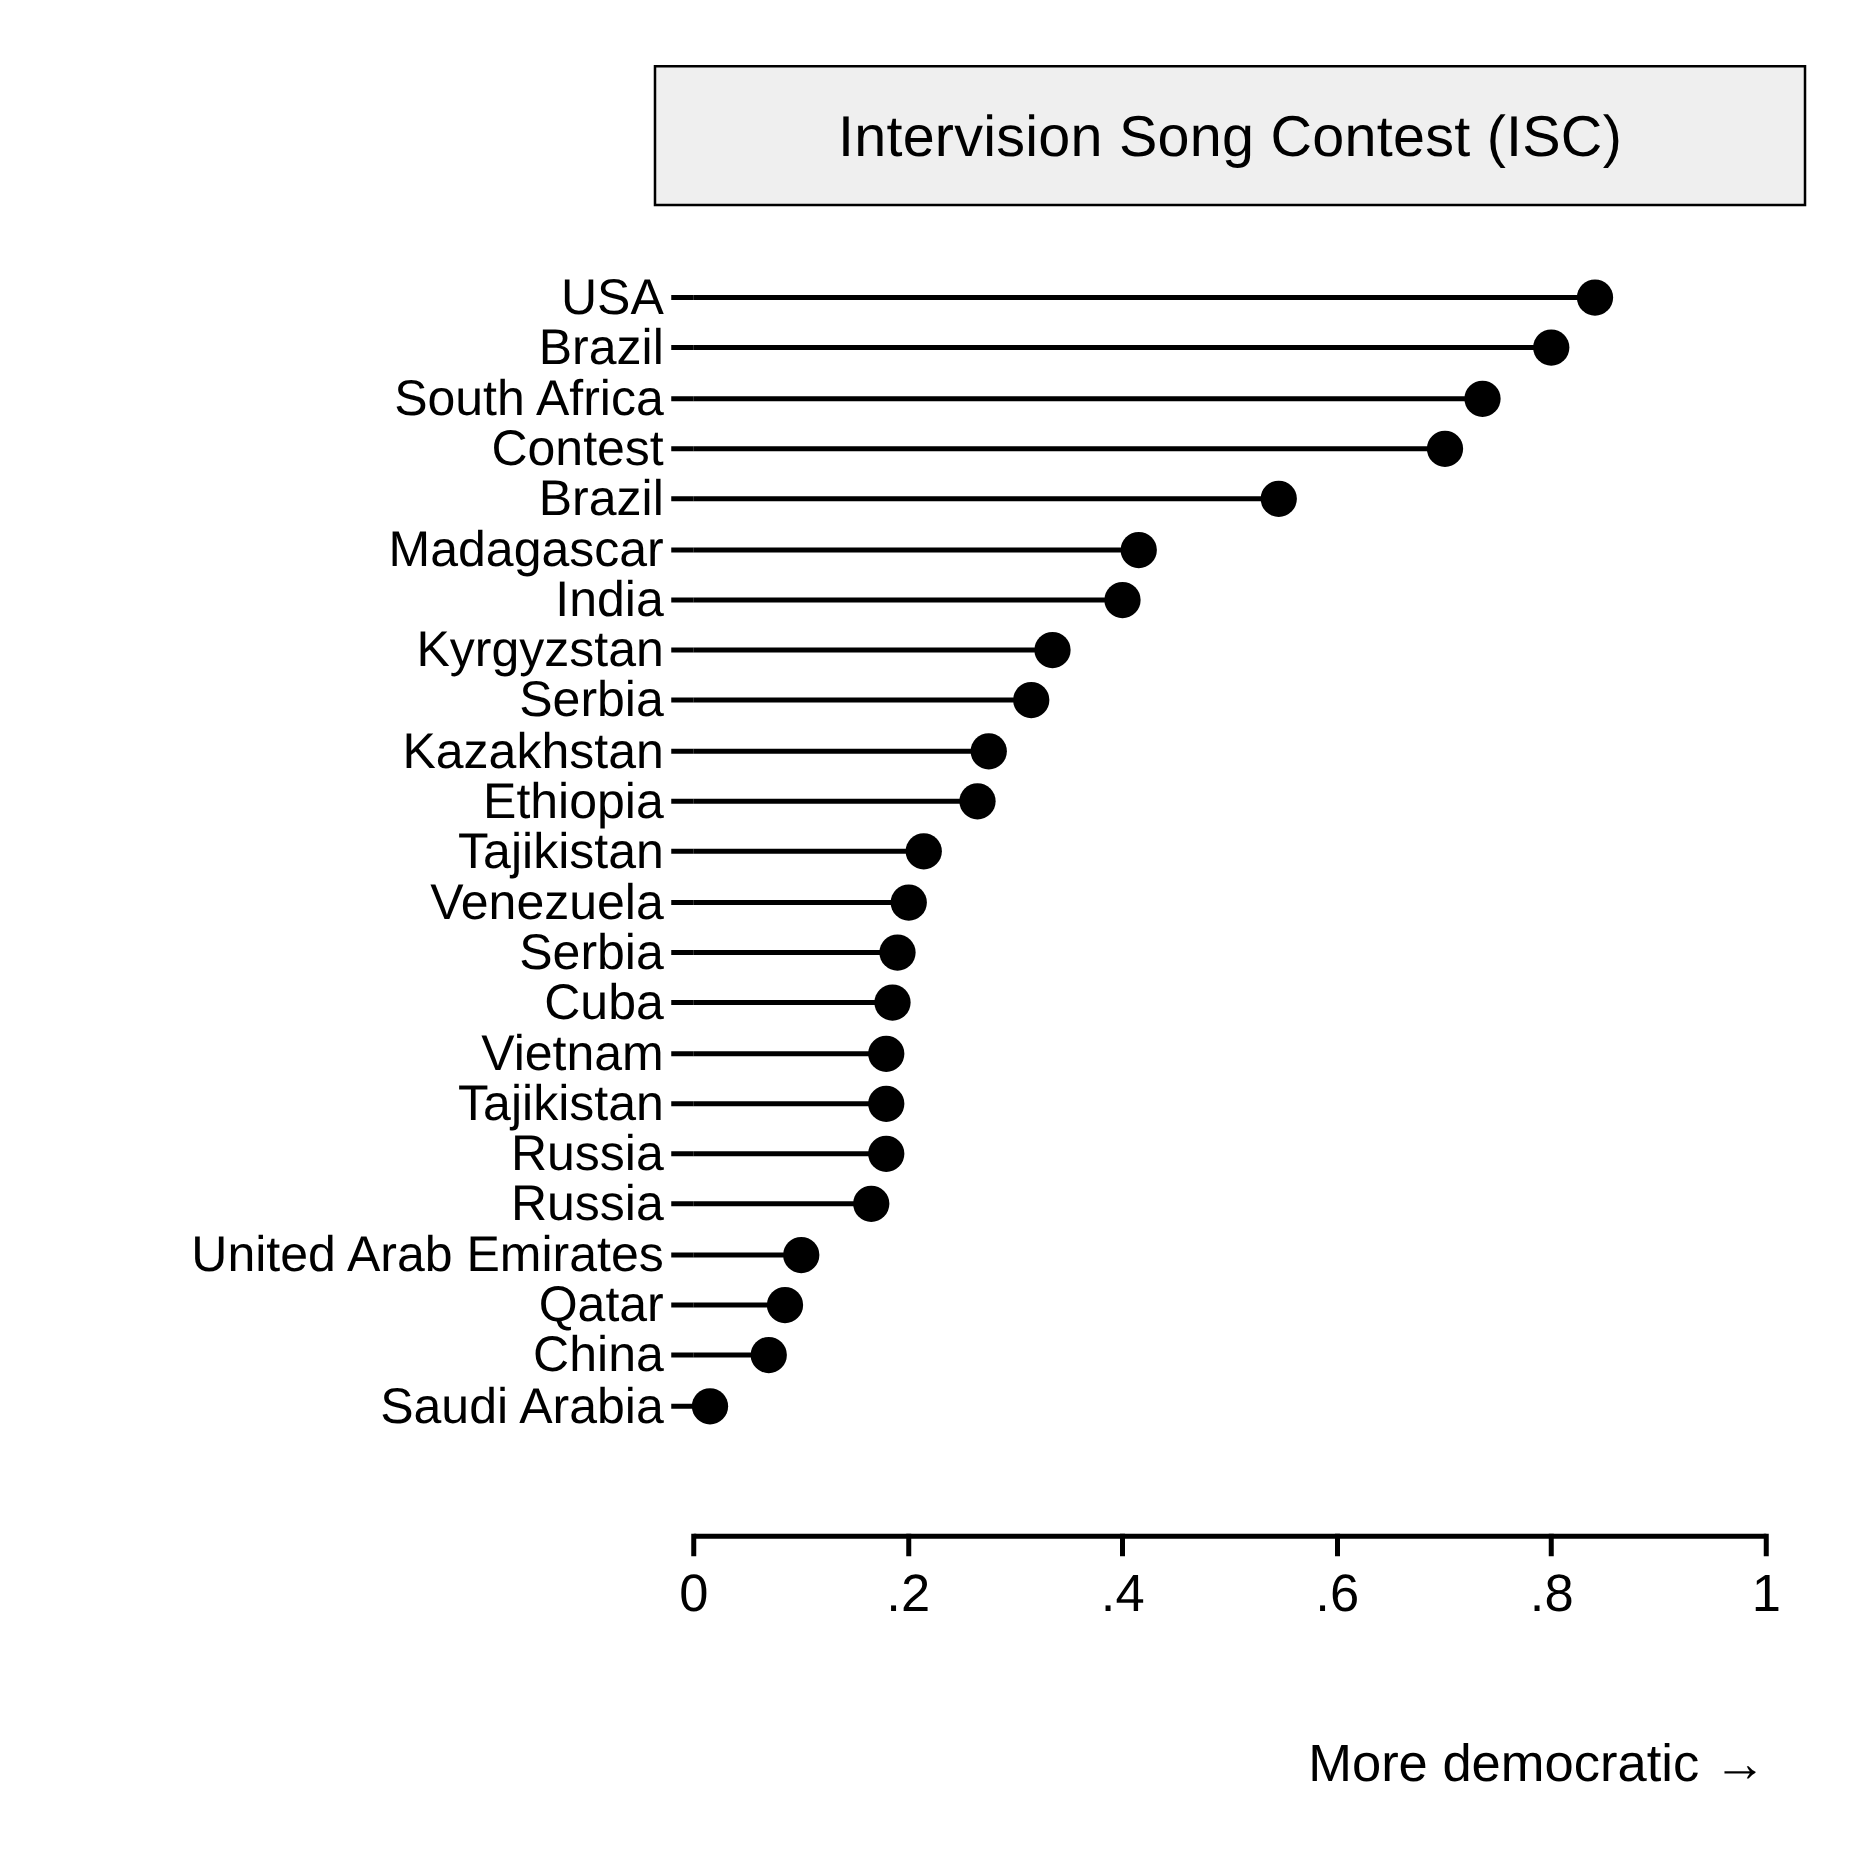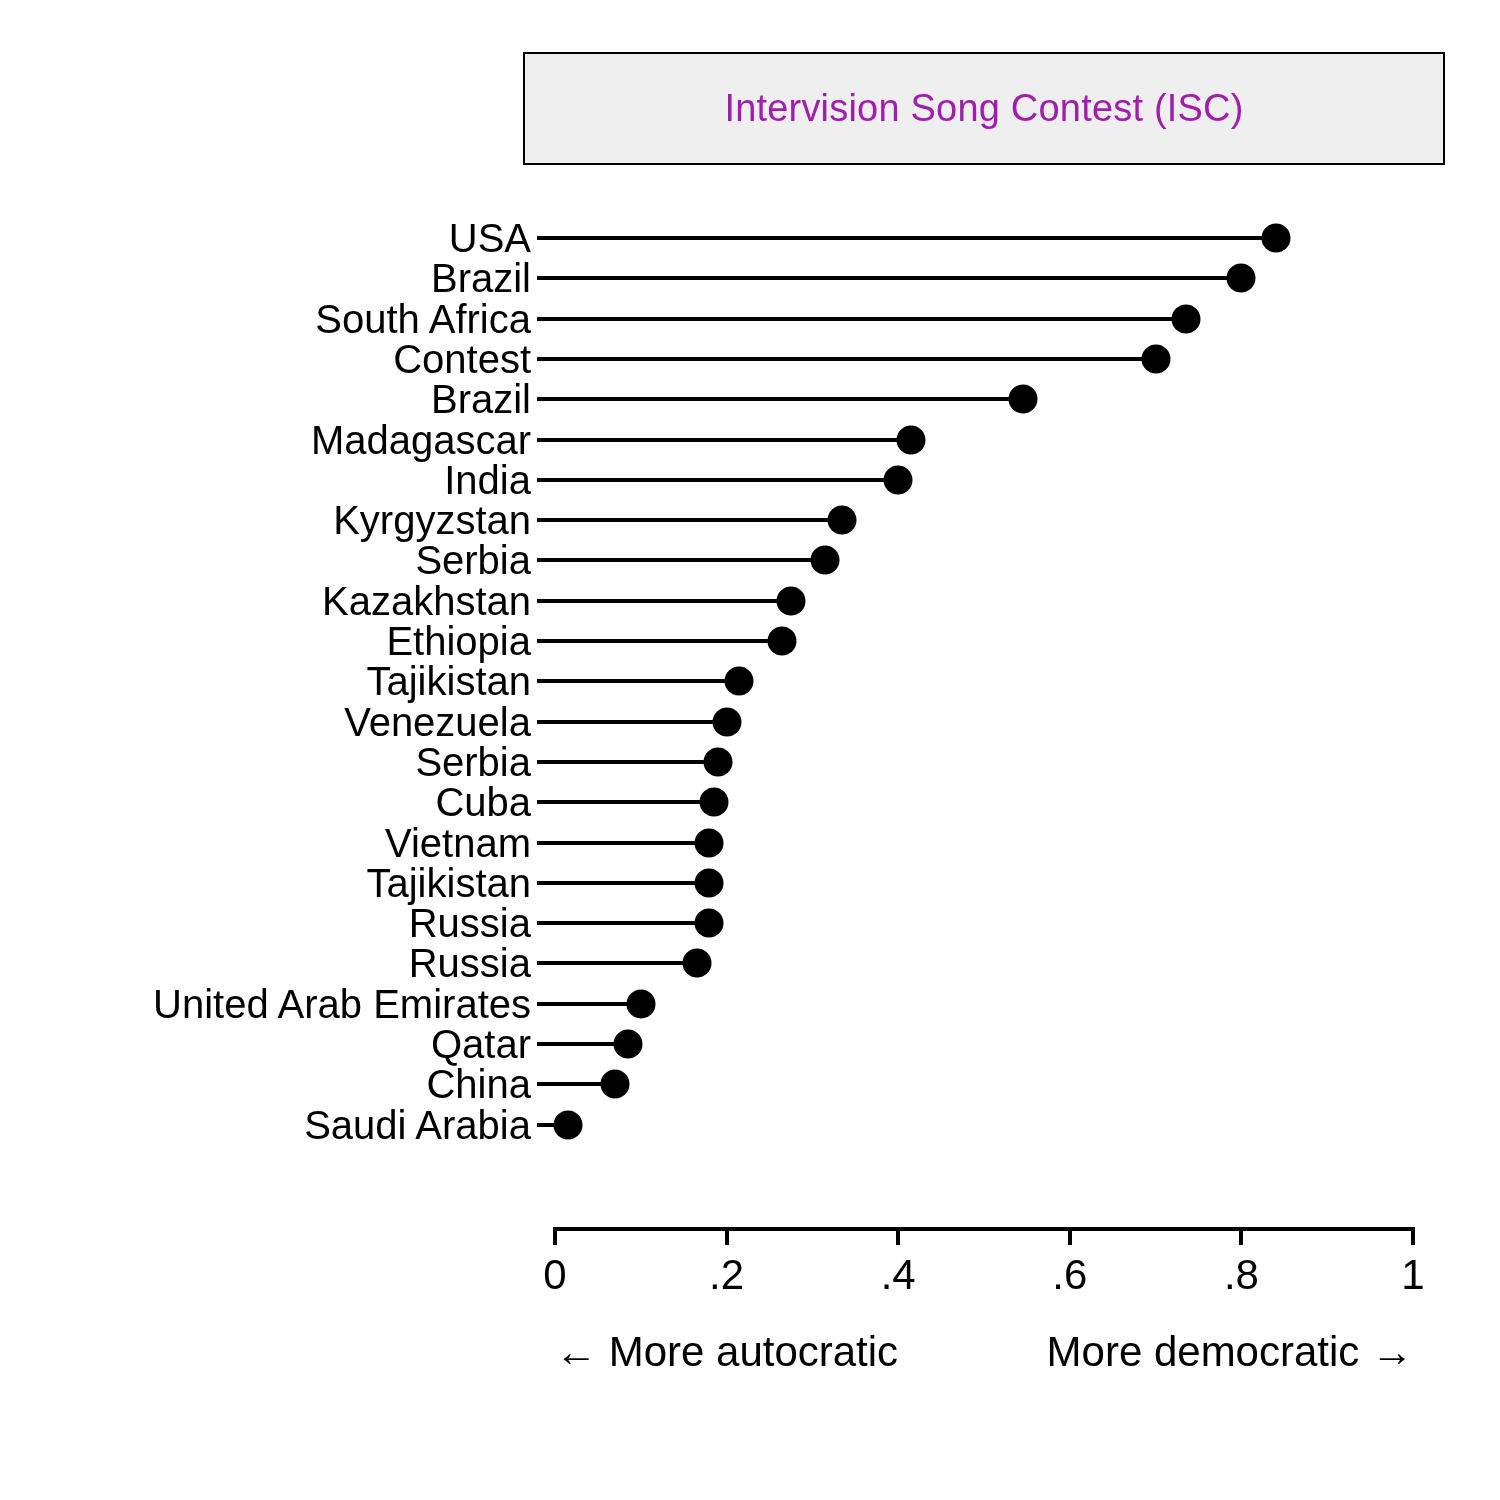--- a/index.html
+++ b/index.html
@@ -30,23 +30,23 @@
     width: 922px;
     height: 113px;
     background: #efefef;
     border: 2px solid #000000;
     box-sizing: border-box;
     display: flex;
     align-items: center;
     justify-content: center;
   }
   #title-text {
-    font-size: 38px;
+    font-size: 46px;
     letter-spacing: 0.2px;
-    color: #a21caf;
+    color: #000000;
     white-space: nowrap;
   }
 
   
   #plot-area {
     position: absolute;
     left: 555px;      
     top: 205px;
     width: 858px;     
     height: 960px;
@@ -122,21 +122,21 @@
   #axis-note-left {
     position: absolute;
     left: 555px;
     top: 1328px;
     font-size: 42px;
     white-space: nowrap;
   }
   #axis-note-right {
     position: absolute;
     left: 1413px;
-    top: 1328px;
+    top: 1387px;
     font-size: 42px;
     white-space: nowrap;
     transform: translateX(-100%);
   }
   #x-axis-title {
     position: absolute;
     left: 984px;
     top: 1418px;
     font-size: 42px;
     white-space: nowrap;
@@ -301,16 +301,15 @@
       <div class="x-tick" style="left: 343.2px;"></div>
       <div class="x-tick-label" style="left: 343.2px;">.4</div>
       <div class="x-tick" style="left: 514.8px;"></div>
       <div class="x-tick-label" style="left: 514.8px;">.6</div>
       <div class="x-tick" style="left: 686.4px;"></div>
       <div class="x-tick-label" style="left: 686.4px;">.8</div>
       <div class="x-tick" style="left: 858px;"></div>
       <div class="x-tick-label" style="left: 858px;">1</div>
     </div>
 
-  <div id="axis-note-left">← More autocratic</div>
   <div id="axis-note-right">More democratic →</div>
 
 </div>
 
 </body></html>

